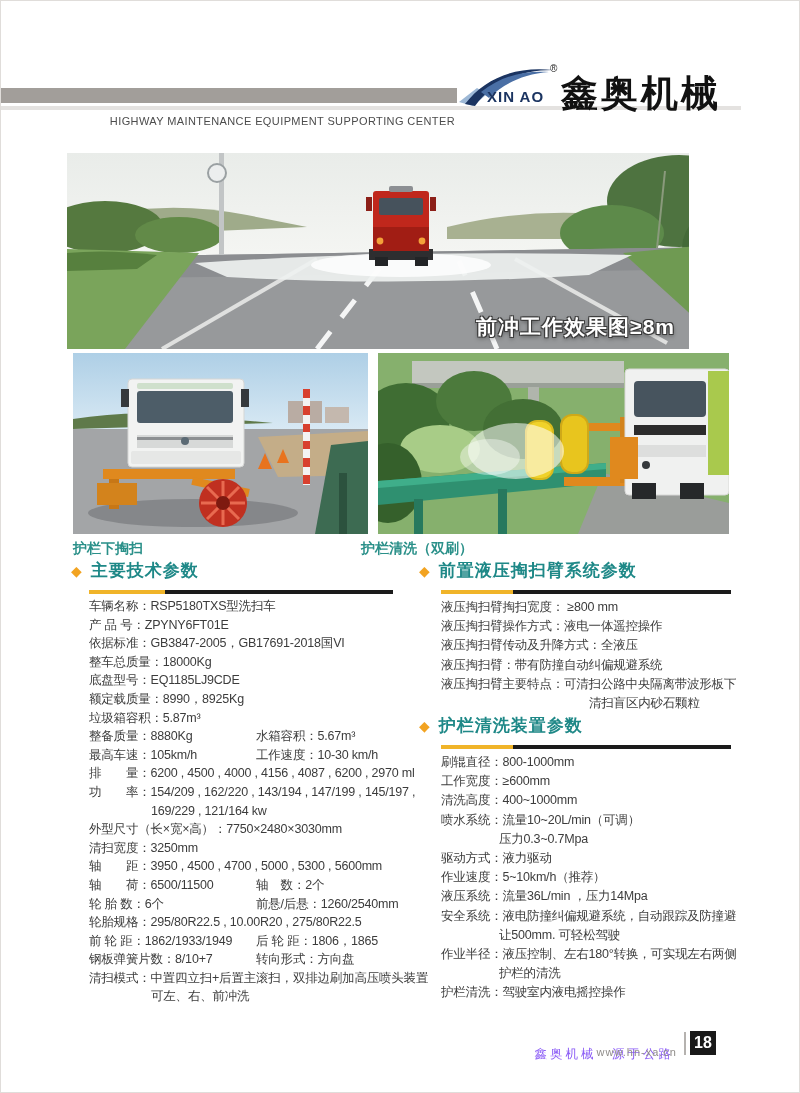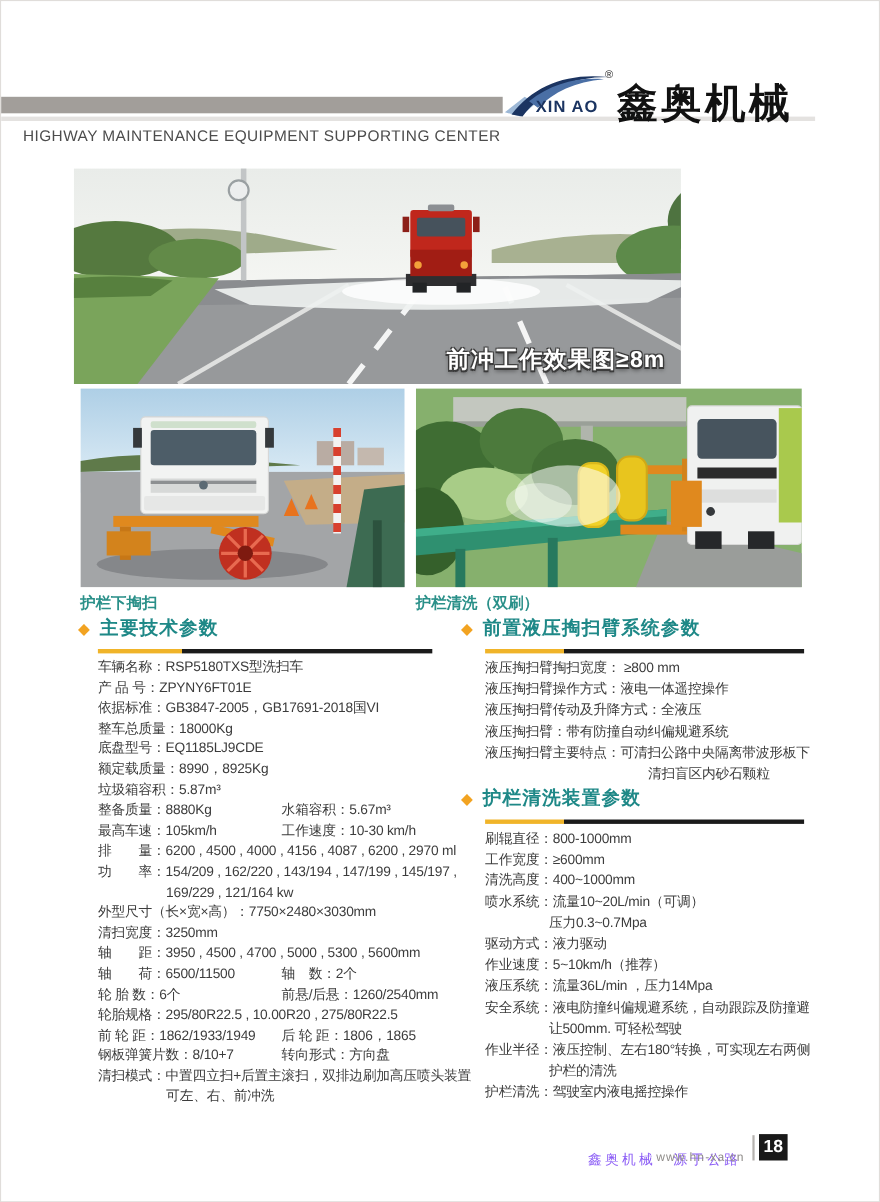--- a/index.html
+++ b/index.html
@@ -5,41 +5,41 @@
   html,body { margin:0; padding:0; background:#f3f3f3; }
   .page {
     position:relative; width:800px; height:1093px; margin:0 auto;
     background:#ffffff; border:1px solid #e0ddda; box-sizing:border-box;
     font-family:"Liberation Sans","DejaVu Sans",sans-serif; overflow:hidden; color:#3c3c3c;
   }
   
   .gray-bar  { position:absolute; left:0; top:87px;  width:456px; height:15px; background:#a29e9a; }
   .light-bar { position:absolute; left:0; top:105px; width:740px; height:4px;  background:#e4e2e0; }
   .en-title  { position:absolute; left:0; top:114px; width:454px; text-align:right;
-               font-size:14px; color:#4c4c4c; letter-spacing:0.4px; white-space:nowrap; }
+               font-size:11px; color:#4c4c4c; letter-spacing:0.4px; white-space:nowrap; }
   .logo-swoosh { position:absolute; left:456px; top:57px; }
   .reg-mark  { position:absolute; left:549px; top:62px; font-size:10px; color:#222; }
   .brand-cn  { position:absolute; left:560px; top:68px; font-size:37px; font-weight:bold;
                color:#111; letter-spacing:3px; white-space:nowrap; }
   .cn-title  { position:absolute; left:462px; top:117px; font-size:17px; font-weight:bold;
                color:#161616; letter-spacing:9.5px; white-space:nowrap; }
   
   .photo { position:absolute; overflow:hidden; }
   .photo svg { display:block; }
-  .photo-main { left:66px;  top:152px; width:552px; height:196px; }
+  .photo-main { left:66px;  top:152px; width:622px; height:196px; }
   .photo-l    { left:72px;  top:352px; width:295px; height:181px; }
   .photo-r    { left:377px; top:352px; width:351px; height:181px; }
   .main-cap { position:absolute; right:14px; bottom:8px; font-size:21px; font-weight:bold; color:#fff;
               letter-spacing:1px; white-space:nowrap;
               text-shadow:-1px -1px 0 #3a3a3a, 1px -1px 0 #3a3a3a, -1px 1px 0 #3a3a3a,
                            1px 1px 0 #3a3a3a, 0 2px 4px rgba(0,0,0,.55); }
   .cap { position:absolute; top:539px; font-size:14px; font-weight:bold; color:#2a9089;
          text-align:left; white-space:nowrap; }
   .cap-l { left:72px;  width:295px; }
-  .cap-r { left:377px; width:351px; }
+  .cap-r { left:360px; width:351px; }
   
   .sec { position:absolute; display:flex; align-items:center; gap:9px; white-space:nowrap; }
   .diamond { color:#f2a321; font-size:14px; line-height:1; }
   .sec-title { font-size:17px; font-weight:bold; color:#1e8887; letter-spacing:1px; }
   .sec-main { left:70px;  top:558px; }
   .sec-arm  { left:418px; top:558px; }
   .sec-wash { left:418px; top:713px; }
   .rule { position:absolute; height:4px; }
   .rule-main { left:88px;  top:589px; width:304px;
                background:linear-gradient(to right,#f0b429 0 76px,#1b1b1b 76px); }

